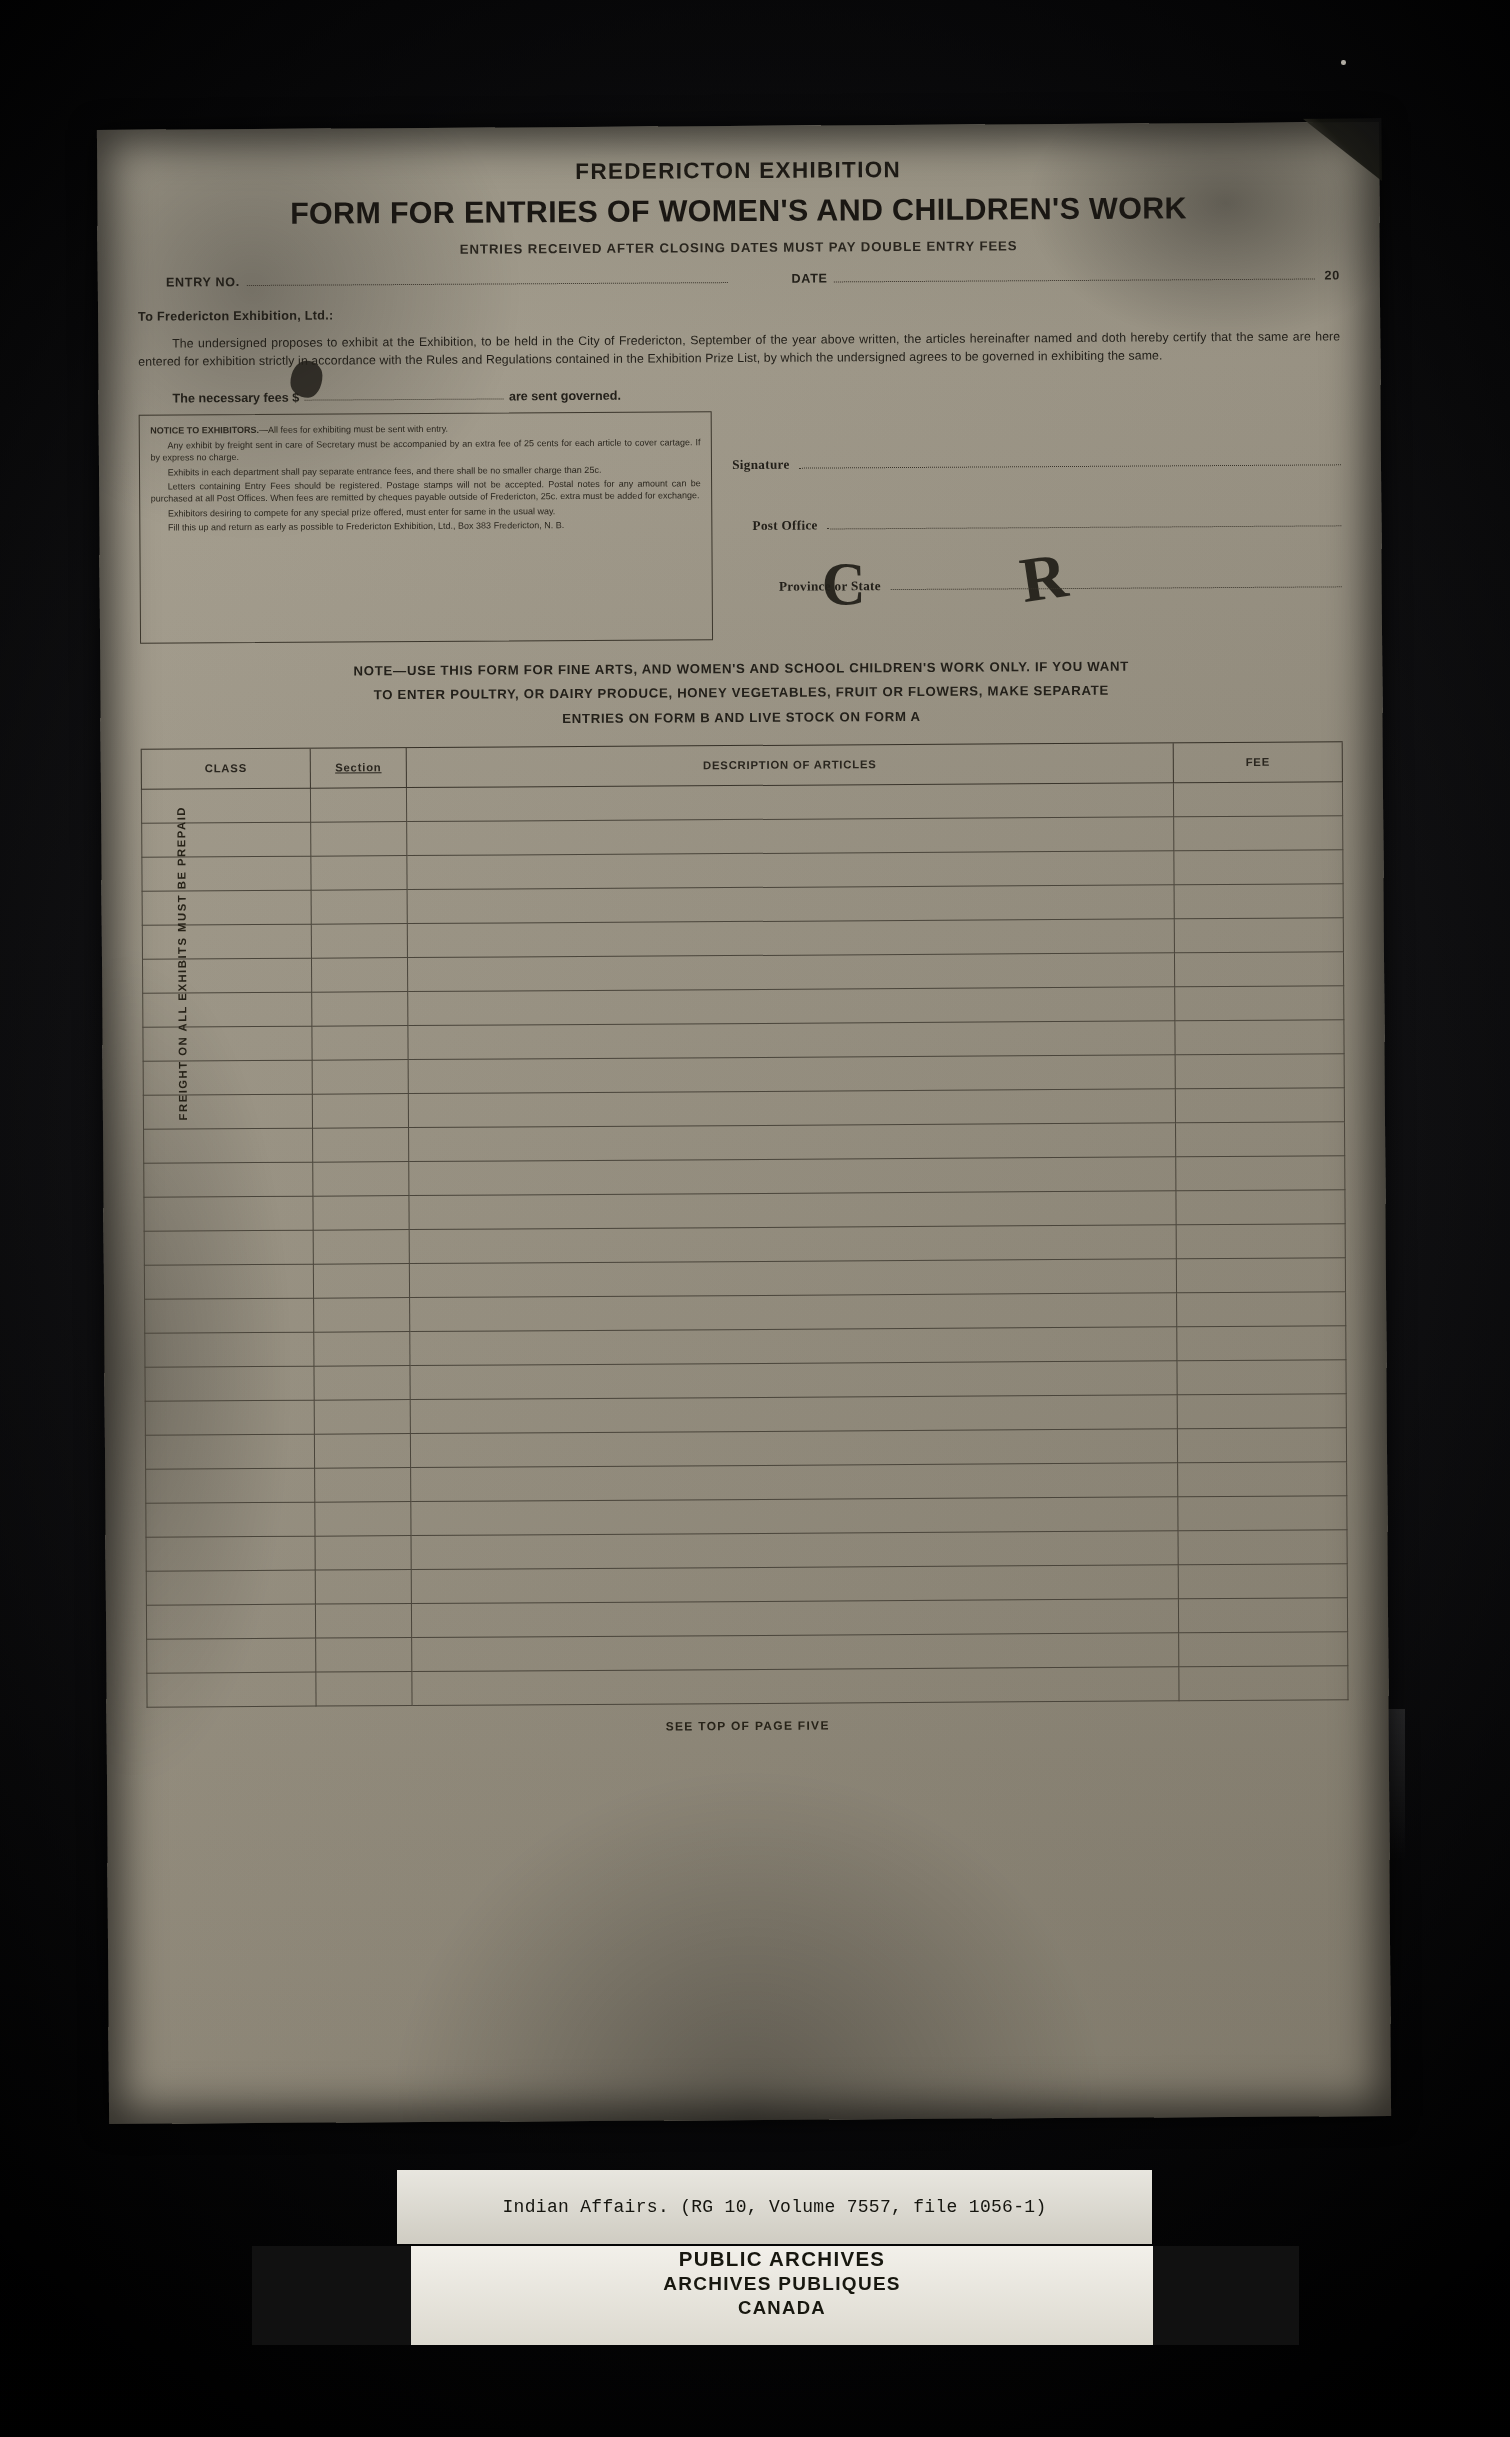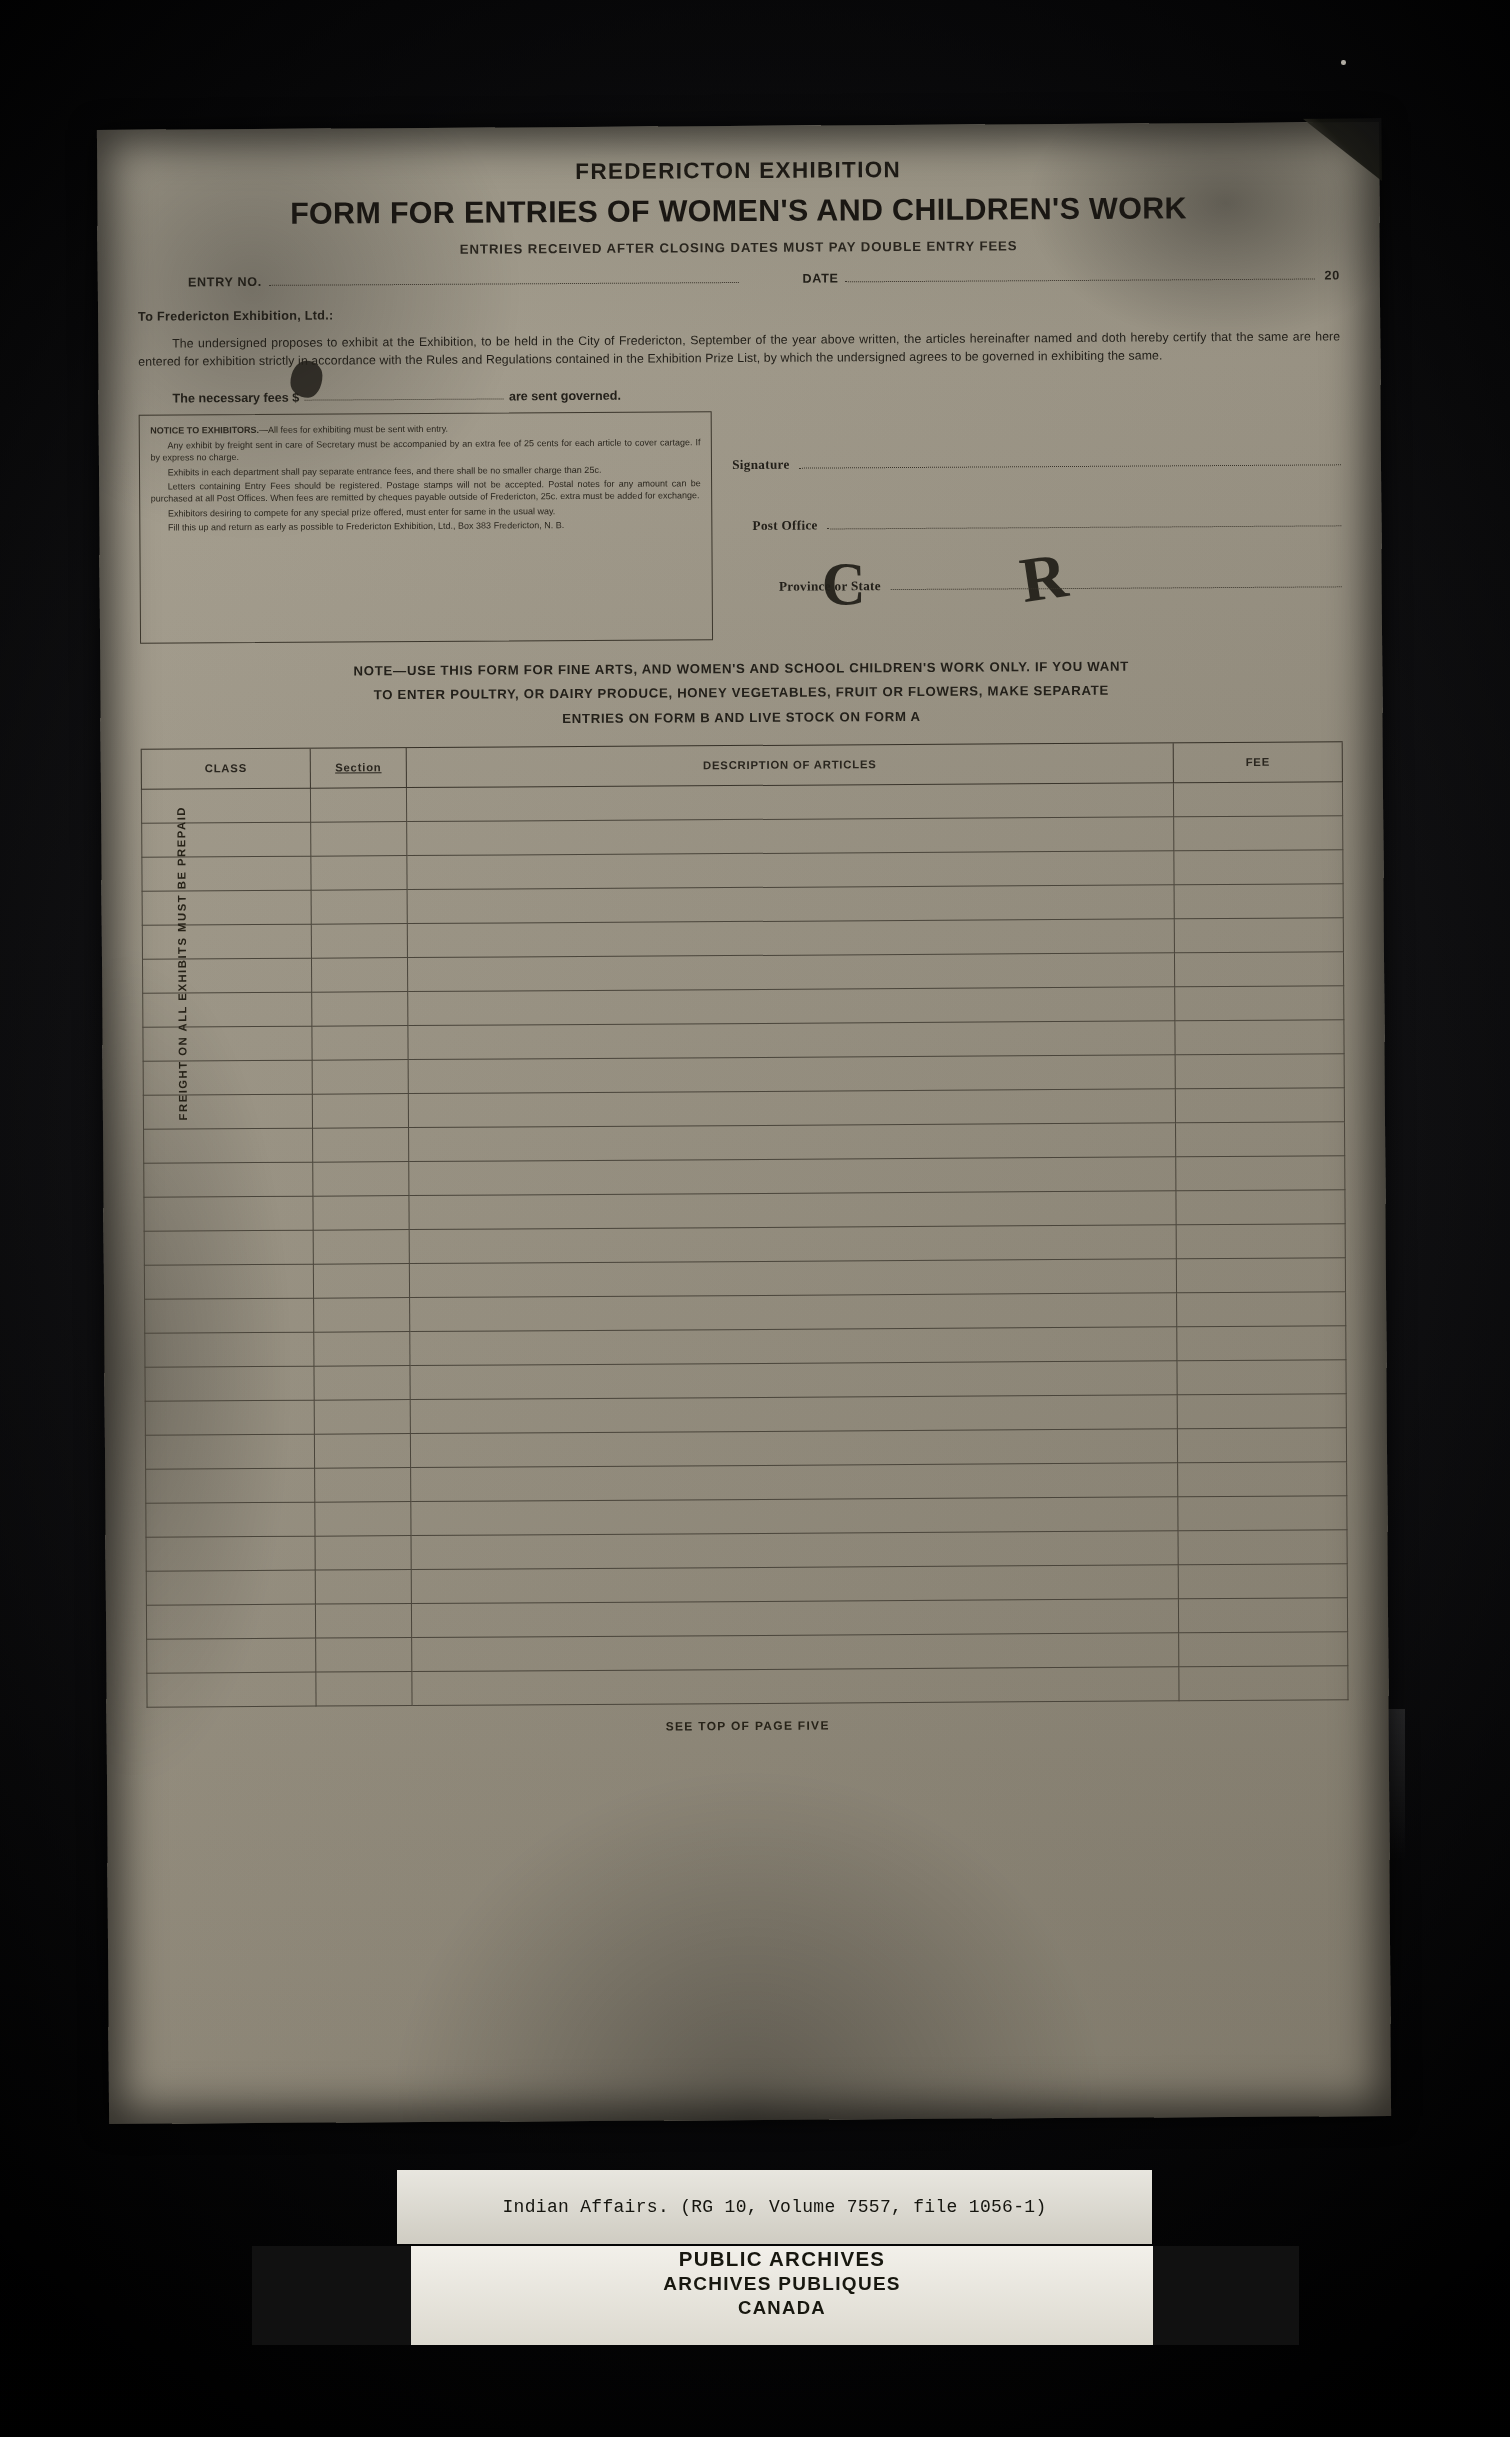--- a/index.html
+++ b/index.html
@@ -46,21 +46,21 @@
   }
 
   .inner{position:relative;z-index:3;padding:0 40px;}
 
   
   .t1{text-align:center;font-weight:bold;letter-spacing:1.3px;font-size:22.5px;margin-top:32px;color:#1d1a15;}
   .t2{text-align:center;font-weight:bold;letter-spacing:0.3px;font-size:30.5px;margin-top:9.3px;color:#1a1713;}
   .t3{text-align:center;font-weight:bold;letter-spacing:0.9px;font-size:13.2px;margin-top:12px;color:#2a261f;}
 
   .row-entry{margin-top:17px;display:flex;align-items:flex-end;font-size:12.6px;font-weight:bold;letter-spacing:0.7px;}
-  .entry-no{margin-left:50px;}
+  .entry-no{margin-left:28px;}
   .dotline{flex:1;border-bottom:0.7px dotted #3a352c;margin:0 4px 3.3px 6.6px;height:0.7px;}
   .date-lab{margin-left:35px;padding-left:25px;}
   .yr{margin-left:5.3px;}
 
   .addressee{margin-top:20px;font-size:12.6px;font-weight:bold;letter-spacing:0.3px;}
   .para{margin-top:10.6px;font-size:12.3px;line-height:1.5;text-align:justify;letter-spacing:0.1px;}
   .para .ind{display:inline-block;width:34px;}
 
   .fees{margin-top:20px;font-size:12.6px;font-weight:bold;display:flex;align-items:flex-end;}
   .fees .ind{display:inline-block;width:34px;}

